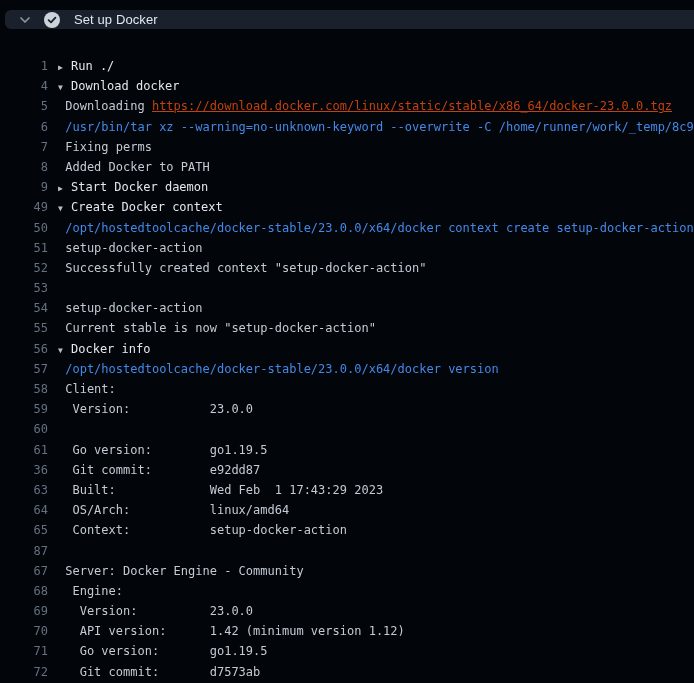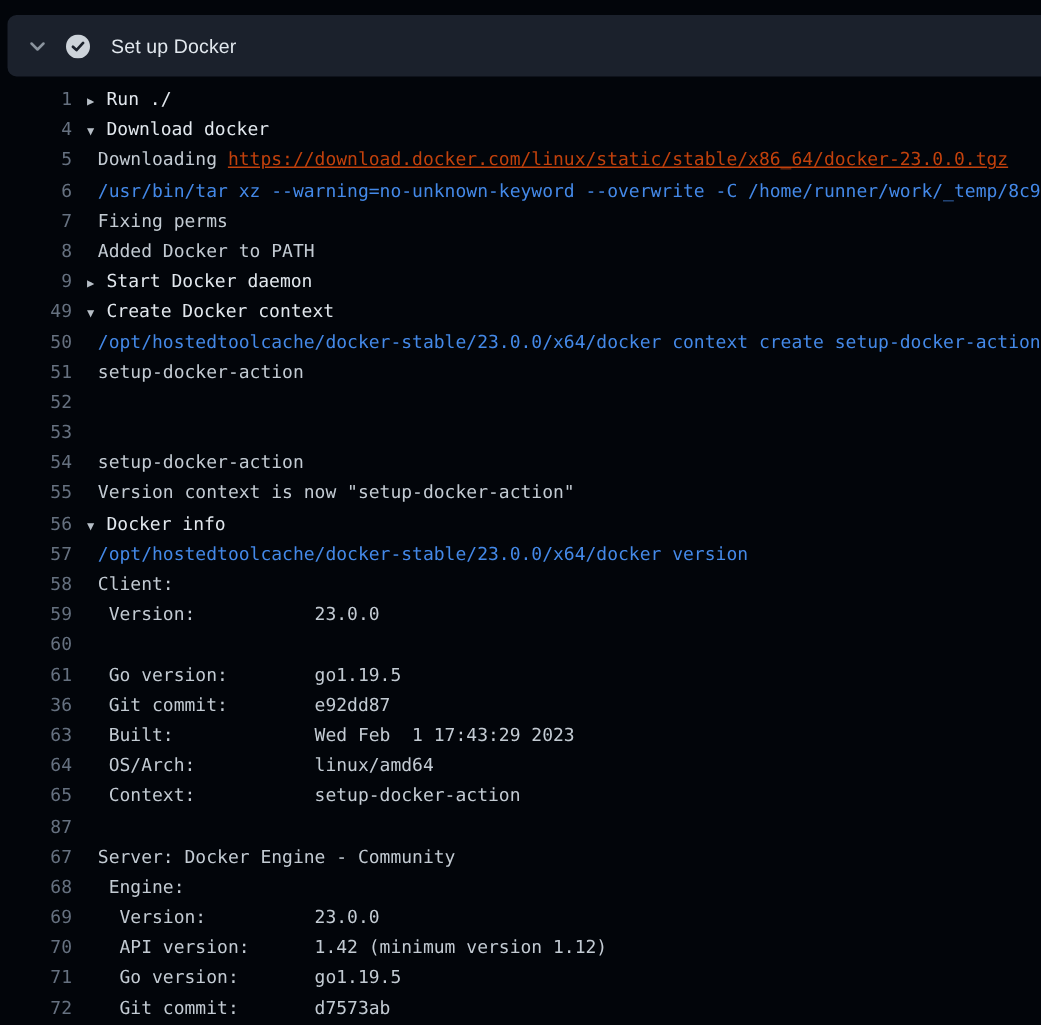--- a/index.html
+++ b/index.html
@@ -2,21 +2,21 @@
 <html><head>
 <meta charset="utf-8">
 <style>
   html,body{margin:0;padding:0;}
   body{
     width:694px;height:683px;overflow:hidden;position:relative;
     background:#02050a;
     font-family:"Liberation Sans", sans-serif;
   }
   .step-header{
-    position:absolute;left:5px;top:10px;width:689px;height:41px;
+    position:absolute;left:5px;top:10px;width:689px;height:19px;
     background:#1b212c;border-radius:6px 0 0 6px;
     display:flex;align-items:center;cursor:pointer;
   }
   .chev{margin-left:14px;flex:none;display:block;}
   .check-badge{margin-left:13px;flex:none;display:block;}
   .step-title{
     margin-left:14px;color:#e2e8ee;font-size:13px;font-weight:400;letter-spacing:.1px;
   }
   .log{
     position:absolute;left:0;top:43px;width:694px;
@@ -57,24 +57,24 @@
     <div class="row group"><span class="num">1</span><span class="content"><span class="arrow">▶</span><span class="label">Run ./</span></span></div>
     <div class="row group"><span class="num">4</span><span class="content"><span class="arrow">▼</span><span class="label">Download docker</span></span></div>
     <div class="row output"><span class="num">5</span><span class="content"><span class="text"> Downloading </span><span class="link">https://download.docker.com/linux/static/stable/x86_64/docker-23.0.0.tgz</span></span></div>
     <div class="row command"><span class="num">6</span><span class="content"><span class="text"> /usr/bin/tar xz --warning=no-unknown-keyword --overwrite -C /home/runner/work/_temp/8c91</span></span></div>
     <div class="row output"><span class="num">7</span><span class="content"><span class="text"> Fixing perms</span></span></div>
     <div class="row output"><span class="num">8</span><span class="content"><span class="text"> Added Docker to PATH</span></span></div>
     <div class="row group"><span class="num">9</span><span class="content"><span class="arrow">▶</span><span class="label">Start Docker daemon</span></span></div>
     <div class="row group"><span class="num">49</span><span class="content"><span class="arrow">▼</span><span class="label">Create Docker context</span></span></div>
     <div class="row command"><span class="num">50</span><span class="content"><span class="text"> /opt/hostedtoolcache/docker-stable/23.0.0/x64/docker context create setup-docker-action</span></span></div>
     <div class="row output"><span class="num">51</span><span class="content"><span class="text"> setup-docker-action</span></span></div>
-    <div class="row output"><span class="num">52</span></div>
+    <div class="row output"><span class="num">52</span><span class="content"><span class="text"> Successfully created context "setup-docker-action"</span></span></div>
     <div class="row command"><span class="num">53</span></div>
     <div class="row output"><span class="num">54</span><span class="content"><span class="text"> setup-docker-action</span></span></div>
-    <div class="row output"><span class="num">55</span><span class="content"><span class="text"> Version context is now "setup-docker-action"</span></span></div>
+    <div class="row output"><span class="num">55</span><span class="content"><span class="text"> Current stable is now "setup-docker-action"</span></span></div>
     <div class="row group"><span class="num">56</span><span class="content"><span class="arrow">▼</span><span class="label">Docker info</span></span></div>
     <div class="row command"><span class="num">57</span><span class="content"><span class="text"> /opt/hostedtoolcache/docker-stable/23.0.0/x64/docker version</span></span></div>
     <div class="row output"><span class="num">58</span><span class="content"><span class="text"> Client:</span></span></div>
     <div class="row output"><span class="num">59</span><span class="content"><span class="text">  Version:           23.0.0</span></span></div>
     <div class="row output"><span class="num">60</span></div>
     <div class="row output"><span class="num">61</span><span class="content"><span class="text">  Go version:        go1.19.5</span></span></div>
     <div class="row output"><span class="num">36</span><span class="content"><span class="text">  Git commit:        e92dd87</span></span></div>
     <div class="row output"><span class="num">63</span><span class="content"><span class="text">  Built:             Wed Feb  1 17:43:29 2023</span></span></div>
     <div class="row output"><span class="num">64</span><span class="content"><span class="text">  OS/Arch:           linux/amd64</span></span></div>
     <div class="row output"><span class="num">65</span><span class="content"><span class="text">  Context:           setup-docker-action</span></span></div>

